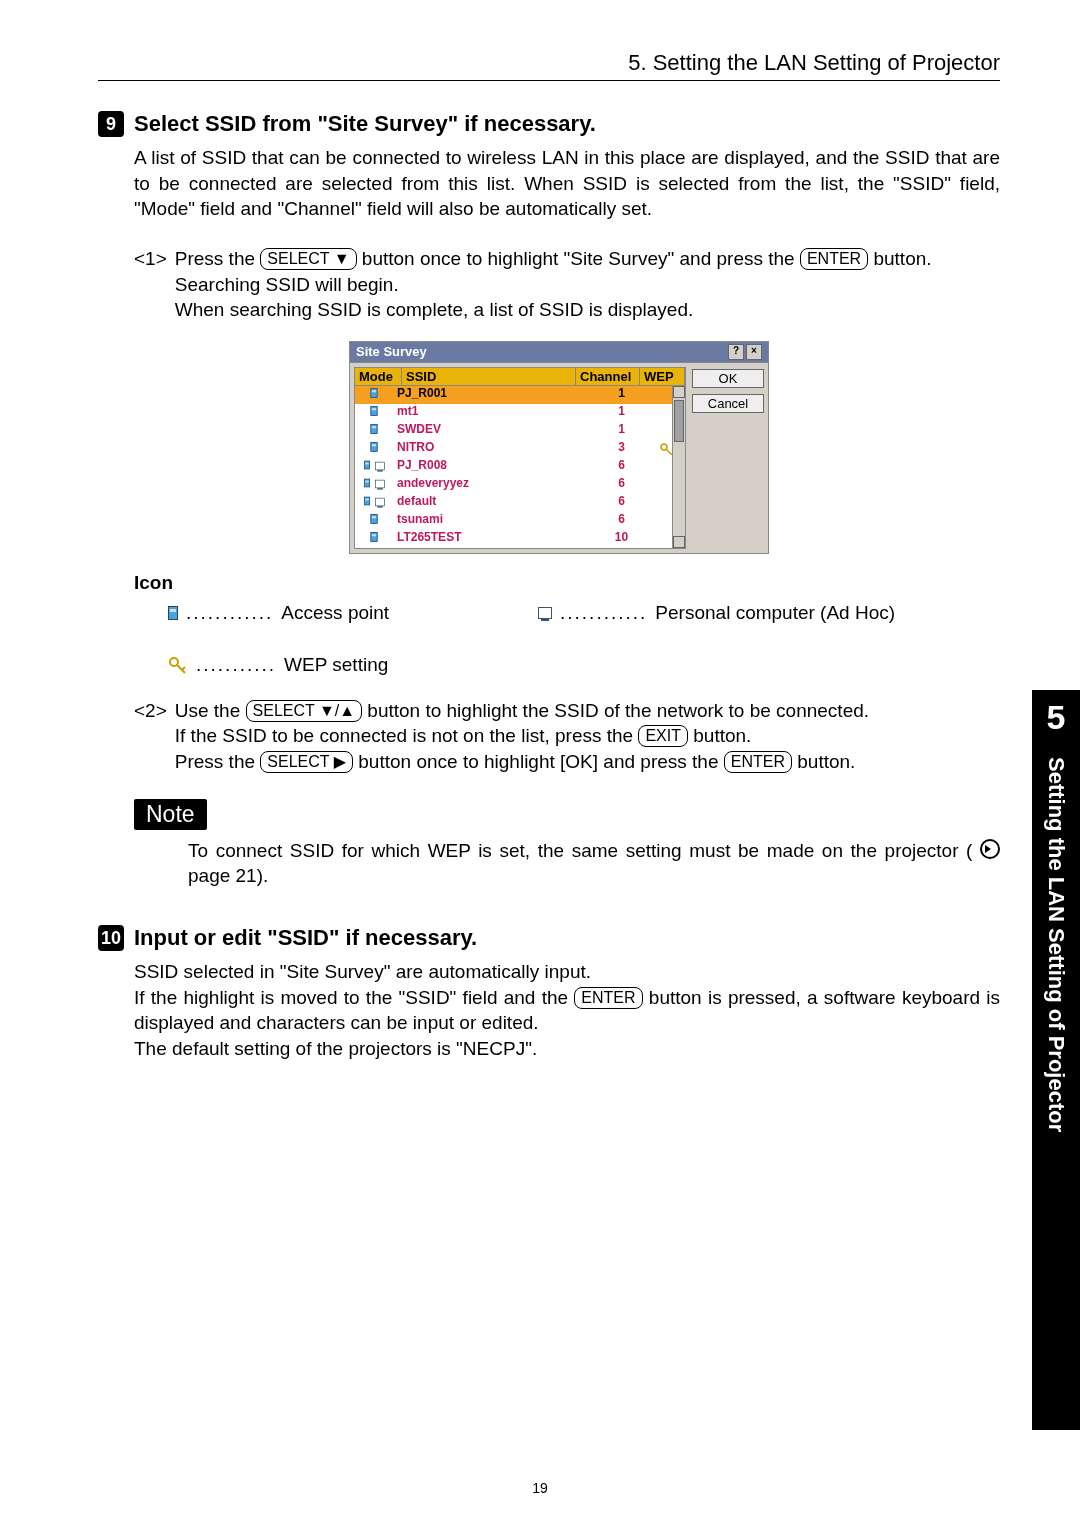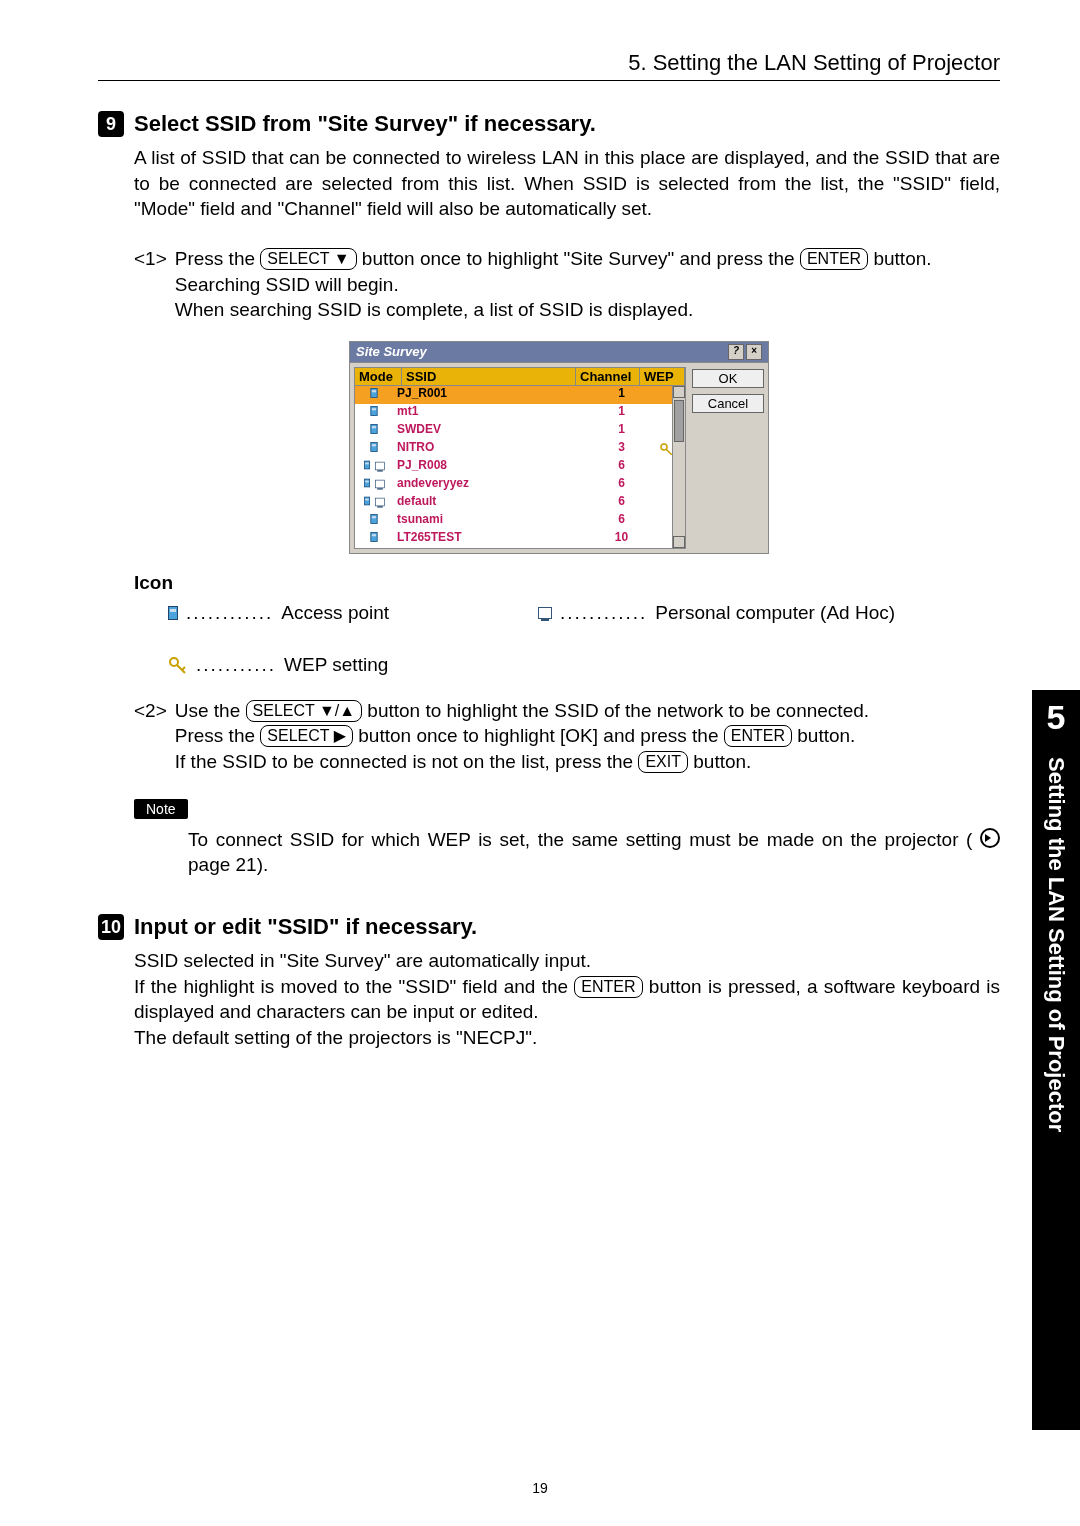--- a/index.html
+++ b/index.html
@@ -88,21 +88,20 @@
   }
   .ss-title {
     background: #6b7aa3;
     color: #fff;
     font-weight: bold;
     padding: 2px 6px;
     display: flex;
     justify-content: space-between;
     align-items: center;
     border-bottom:1px solid #888;
-    font-style:italic;
   }
   .ss-title-btns { display:flex; gap:2px; }
   .ss-tbtn { width:14px; height:14px; background:#d4d0c8; border:1px solid #666; font-size:10px; line-height:12px; text-align:center; color:#000; font-weight:bold;}
   .ss-body { display:flex; padding:4px; gap:6px; }
   .ss-list-wrap { flex:1; }
   .ss-headers {
     display:flex;
     background:#eab308;
     border:1px solid #888;
   }
@@ -149,21 +148,21 @@
     margin-left:36px; margin-top:6px;
   }
   .icon-legend {
     margin-left:70px; font-size:19px; display:flex; gap:30px; flex-wrap:wrap;
     margin-top:8px;
   }
   .legend-item{display:flex; align-items:center; gap:8px; min-width:340px;}
   .legend-item .dots{letter-spacing:2px;}
   .note-label {
     display:inline-block; background:#000; color:#fff; padding:2px 12px;
-    font-size:14px; margin-top:24px; margin-left:36px; margin-bottom:8px;
+    font-size:23px; margin-top:24px; margin-left:36px; margin-bottom:8px;
     border-radius:2px;
   }
   .note-body {
     margin-left:90px; margin-right:20px; font-size:19px; line-height:1.35; text-align:justify;
   }
   .circle-arrow{
     display:inline-block; width:16px; height:16px; border:2px solid #000; border-radius:50%;
     position:relative; vertical-align:-2px;
   }
   .circle-arrow::after{
@@ -380,31 +379,31 @@
   <div class="sub-block" style="margin-top:22px;">
     <div class="sub-row">
       <div class="sub-num">&lt;2&gt;</div>
       <div class="sub-content">
         <div>
           <span>Use the </span>
           <span class="keybox sel-updown">SELECT</span>
           <span> button to highlight the SSID of the network to be connected.</span>
         </div>
         <div>
+          <span>If the SSID to be connected is not on the list, press the </span>
+          <span class="keybox">EXIT</span>
+          <span> button.</span>
+        </div>
+        <div>
           <span>Press the </span>
           <span class="keybox sel-right">SELECT</span>
           <span> button once to highlight [OK] and press the </span>
           <span class="keybox">ENTER</span>
           <span> button.</span>
         </div>
-        <div>
-          <span>If the SSID to be connected is not on the list, press the </span>
-          <span class="keybox">EXIT</span>
-          <span> button.</span>
-        </div>
       </div>
     </div>
   </div>
 
   
   <div class="note-label">Note</div>
   <div class="note-body">
     <span>To connect SSID for which WEP is set, the same setting must be made on the projector ( </span>
     <span class="circle-arrow"></span>
     <span> page 21).</span>

